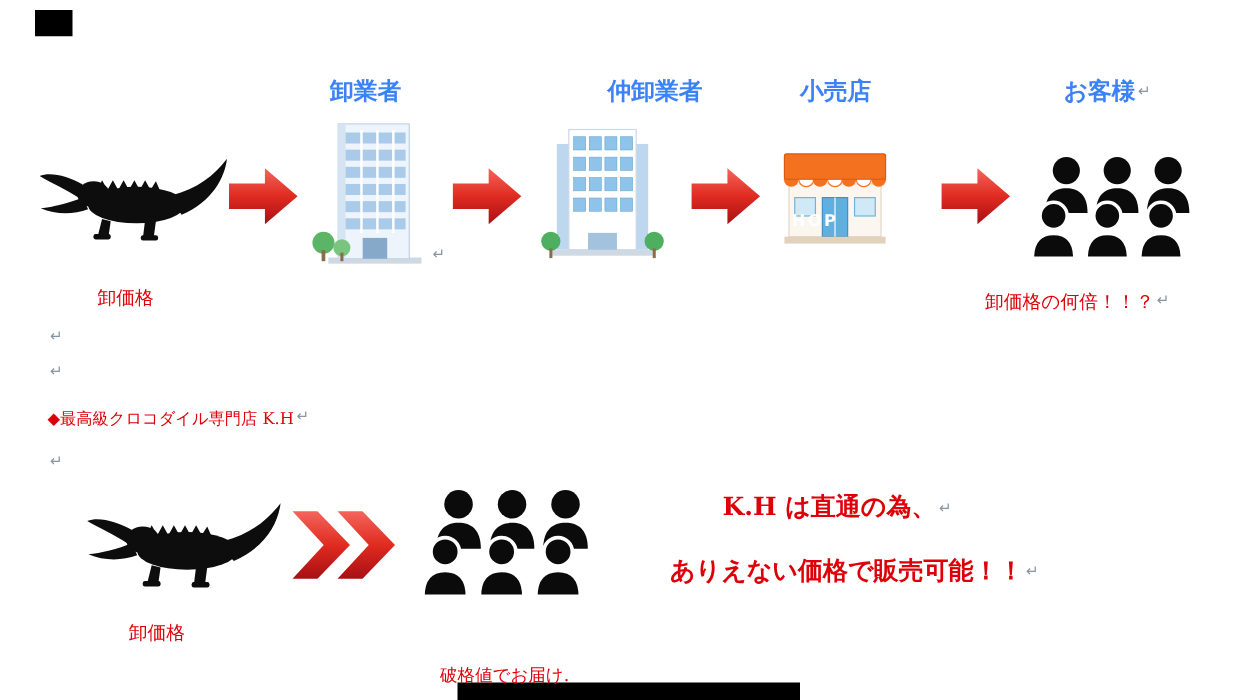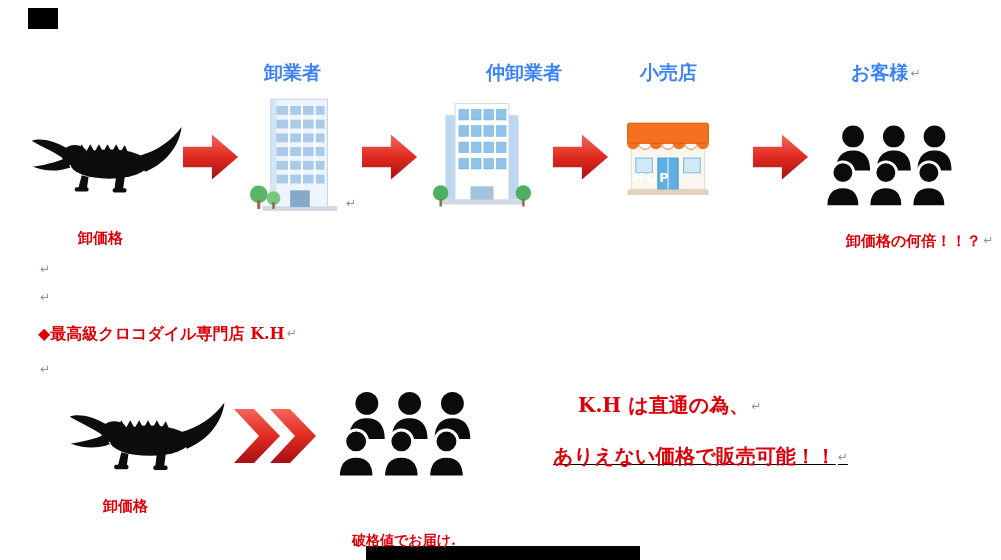--- a/index.html
+++ b/index.html
@@ -2,23 +2,23 @@
 <html style="--color-red: #dd0008; --color-mark: #8795a1;"><head>
 <meta charset="utf-8">
 <style>
   html,body{margin:0;padding:0;background:#ffffff;}
   .page{position:relative;width:1001px;height:560px;background:#fff;overflow:hidden;
         font-family:"DejaVu Serif","Liberation Serif",serif;}
   .abs{position:absolute;}
   .title{font-weight:bold;font-size:32px;line-height:1.1;color:var(--color-red,#d40000);letter-spacing:1px;white-space:nowrap;}
   .stage{font-family:"DejaVu Sans","Liberation Sans",sans-serif;font-weight:bold;font-size:19px;color:#3b82f6;white-space:nowrap;}
   .stage.serif{font-family:"DejaVu Serif","Liberation Serif",serif;}
-  .redcap{color:var(--color-red,#d40000);font-weight:bold;font-size:15px;white-space:nowrap;}
+  .redcap{color:var(--color-red,#d40000);font-weight:normal;font-size:15px;white-space:nowrap;}
   .smallcap{font-size:14px;margin-top:31px;}
-  .heading{color:var(--color-red,#d40000);font-size:16px;white-space:nowrap;font-weight:bold;}
+  .heading{color:var(--color-red,#d40000);font-size:13px;white-space:nowrap;}
   .claim{color:var(--color-red,#d40000);font-weight:bold;font-size:20px;white-space:nowrap;}
   .pmark{color:var(--color-mark,#8795a1);font-family:"DejaVu Sans","Liberation Sans",sans-serif;
          font-size:12px;font-weight:normal;vertical-align:2px;padding-left:2px;}
   .blackbox{background:#000;}
   .shop-sign-text{position:absolute;left:0;top:0;width:100%;height:18px;line-height:18px;
         text-align:left;color:#fff;font-family:"DejaVu Sans","Liberation Sans",sans-serif;
         font-weight:bold;font-size:13px;letter-spacing:2px;margin-top:48px;}
 </style>
 </head>
 <body>
@@ -185,21 +185,21 @@
   </div>
 
   <svg class="abs" style="left:753px;top:132px;" width="56" height="50">
       <use href="#sym-arrow"></use>
     </svg>
   <svg class="abs" style="left:818px;top:117px;" width="138" height="100">
       <use href="#sym-people"></use>
     </svg>
 
   <div class="abs redcap" style="left:78px;top:229px;">卸価格</div>
-  <div class="abs" style="left:846px;top:231px;text-align:right;">
+  <div class="abs" style="left:788px;top:231px;text-align:right;">
     <span class="redcap">卸価格の何倍！！？</span><span class="pmark">↵</span>
   </div>
 
   <span class="abs pmark" style="left:38px;top:262px;">↵</span>
   <span class="abs pmark" style="left:38px;top:290px;">↵</span>
 
   <div class="abs" style="left:38px;top:324px;">
     <span class="heading">◆最高級クロコダイル専門店 K.H</span><span class="pmark">↵</span>
   </div>
   <span class="abs pmark" style="left:38px;top:362px;">↵</span>
@@ -213,17 +213,17 @@
   <svg class="abs" style="left:330px;top:383px;" width="145" height="105">
       <use href="#sym-people"></use>
     </svg>
 
   <div class="abs redcap" style="left:103px;top:497px;">卸価格</div>
   <div class="abs redcap smallcap" style="left:352px;top:501px;">破格値でお届け.</div>
 
   <div class="abs" style="left:578px;top:392px;">
     <span class="claim">K.H は直通の為、</span><span class="pmark">↵</span>
   </div>
-  <div class="abs" style="left:553px;top:443px;text-decoration:underline;">
+  <div class="abs" style="left:536px;top:443px;">
     <span class="claim">ありえない価格で販売可能！！</span><span class="pmark">↵</span>
   </div>
 
 </div>
 
 </body></html>

